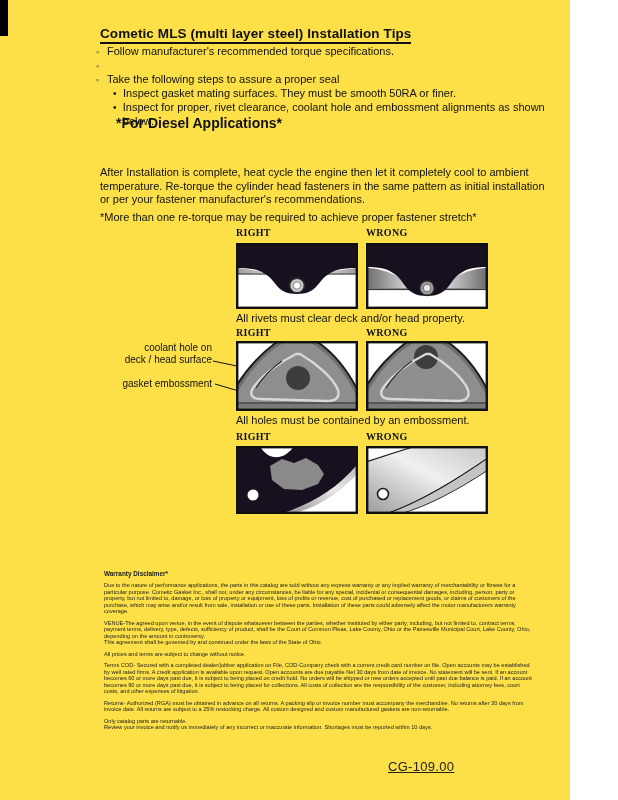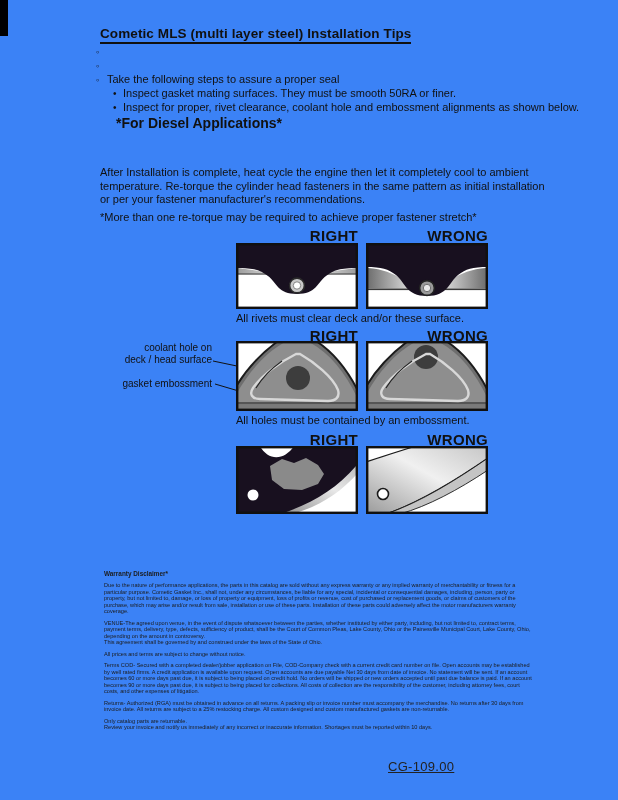--- a/index.html
+++ b/index.html
@@ -1,31 +1,31 @@
 <!DOCTYPE html>
 <html><head>
 <meta charset="utf-8">
 <style>
   * { margin:0; padding:0; box-sizing:border-box; }
   html,body { background:#ffffff; }
   body { font-family:"Liberation Sans", sans-serif; color:#111; }
-  .page { position:relative; width:618px; height:800px; background:#3b82f6; overflow:hidden; }
+  .page { position:relative; width:570px; height:800px; background:#fde047; overflow:hidden; }
   .abs { position:absolute; }
   .scanbar { left:0; top:0; width:8px; height:36px; background:#000; }
   .title { left:100px; top:26px; font-size:13.5px; font-weight:bold; letter-spacing:.1px;
            border-bottom:2px solid #111; padding-bottom:1px; }
   .bullets { left:96px; top:45px; font-size:11px; line-height:13.8px; }
   .brow { display:flex; }
   .bmark { width:11px; font-size:9.5px; line-height:14px; }
   .sbrow { margin-left:17px; }
   .sbmark { width:10px; font-size:10px; line-height:13.8px; }
   .dheading { left:116px; top:115px; font-size:14px; font-weight:bold; }
   .para { font-size:11px; line-height:13.6px; width:456px; left:100px; }
   .p1 { top:133px; } .p2 { top:166px; } .pnote { top:211px; }
-  .dlabel { width:122px; text-align:right; font-weight:bold; font-size:15px; letter-spacing:.3px; }
+  .dlabel { width:122px; text-align:left; font-weight:bold; font-size:10px; letter-spacing:.3px;font-family:Liberation Serif, serif; }
   .caption { font-size:11px; line-height:13px; }
   .pre { white-space:pre-line; }
   .pointer-label { font-size:10px; line-height:11.5px; text-align:right; width:104px; }
   .dbox svg { display:block; }
   .legal { left:104px; top:570px; width:430px; color:#1c1c1c; }
   .legal-heading { font-size:6.4px; font-weight:bold; margin-bottom:5px; }
   .legal p { font-size:5.6px; line-height:6.5px; margin-bottom:5px; }
   .code { left:388px; top:759px; font-size:13px; color:#222; letter-spacing:.3px;text-decoration:underline; }
 </style>
 </head>
@@ -33,20 +33,21 @@
 
 <div class="page">
 
   <div class="abs scanbar"></div>
 
   <div class="abs title">Cometic MLS (multi layer steel) Installation Tips</div>
 
   <div class="abs bullets">
     <div class="brow">
       <span class="bmark">◦</span>
+      <span>Follow manufacturer's recommended torque specifications.</span>
     </div>
     <div class="brow">
       <span class="bmark">◦</span>
     </div>
     <div class="brow">
       <span class="bmark">◦</span>
       <span>Take the following steps to assure a proper seal</span>
     </div>
     <div class="brow sbrow">
       <span class="sbmark">•</span>
@@ -104,21 +105,21 @@
       <path d="M2,25 C16,26 27,30 37,37 L45,45.5 L2,45.5 Z" fill="url(#g2l)"></path>
       <path d="M120,25 C106,26 95,30 85,37 L77,45.5 L120,45.5 Z" fill="url(#g2r)"></path>
       <rect x="1" y="45.5" width="120" height="1.6" fill="#3a3a3a"></rect>
       <path d="M0,0 H122 V24 C106,24 100,26 92,32 C83,39 82,53 61,53 C40,53 39,39 30,32 C22,26 16,24 0,24 Z" fill="#18101f"></path>
       <circle cx="61" cy="45" r="7.4" fill="#9b9b9b" stroke="#222222" stroke-width="1.6"></circle>
       <circle cx="61" cy="45" r="3.7" fill="#e9e9e9" stroke="#555555" stroke-width="0.8"></circle>
       <rect x="1.2" y="1.2" width="119.6" height="63.6" fill="none" stroke="#101010" stroke-width="2.4"></rect>
     </svg>
   </div>
 
-  <div class="abs caption" style="left:236px; top:312px;">All rivets must clear deck and/or these surface.</div>
+  <div class="abs caption" style="left:236px; top:312px;">All rivets must clear deck and/or head property.</div>
 
   <div class="abs pointer-label" style="left:108px; top:342px;">
     <span class="pre">coolant hole on
 deck / head surface</span>
   </div>
   <div class="abs pointer-label" style="left:108px; top:378px;">gasket embossment</div>
 
   <svg class="abs" style="left:205px; top:355px;" width="100" height="48" viewBox="0 0 100 48">
     <line x1="8" y1="6" x2="89" y2="23" stroke="#111" stroke-width="1"></line>
     <line x1="10" y1="29" x2="54" y2="42" stroke="#111" stroke-width="1"></line>

